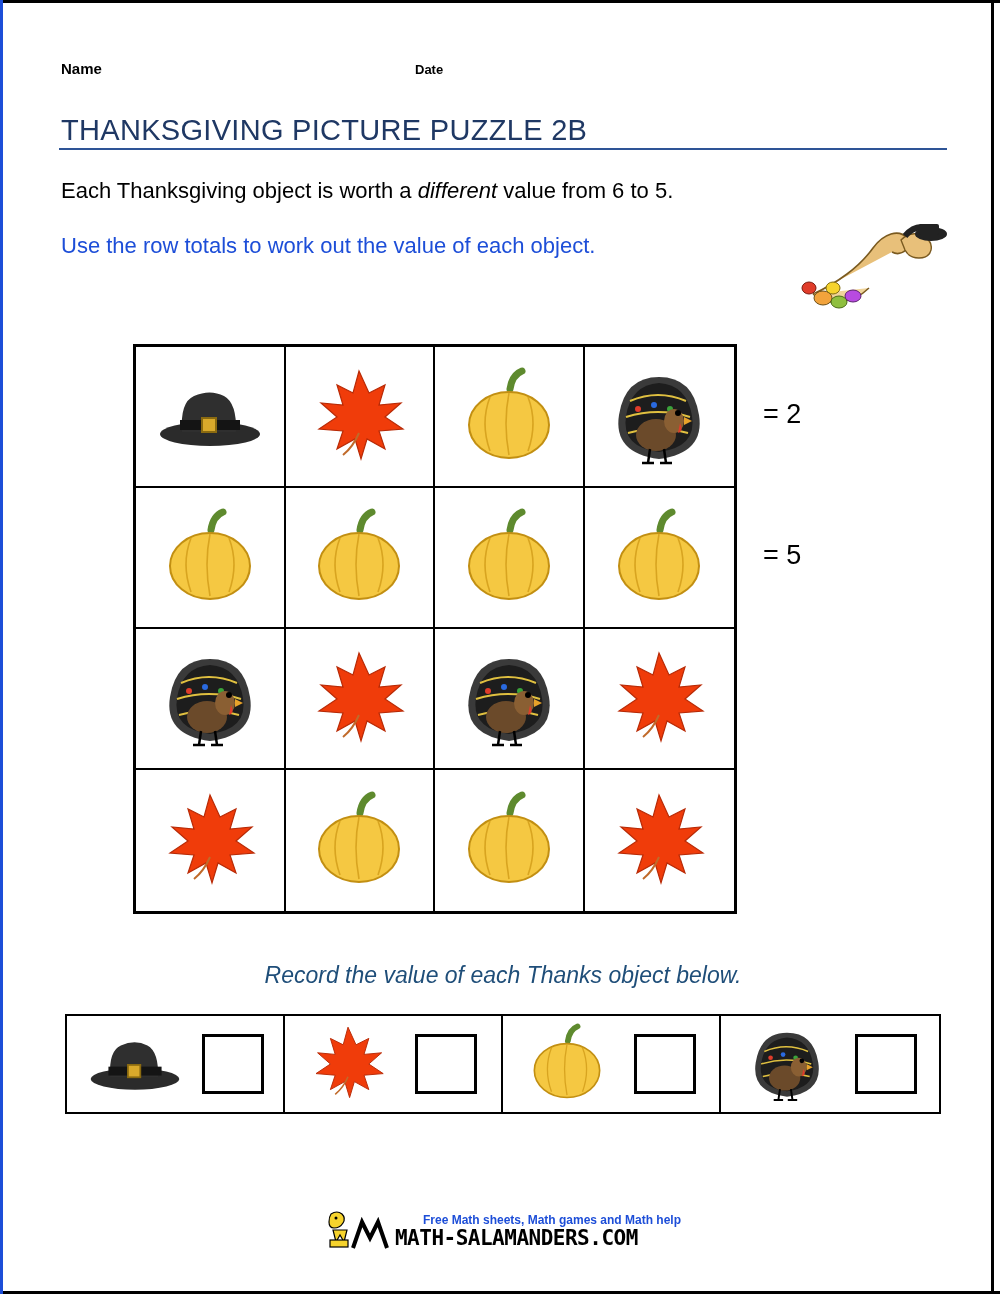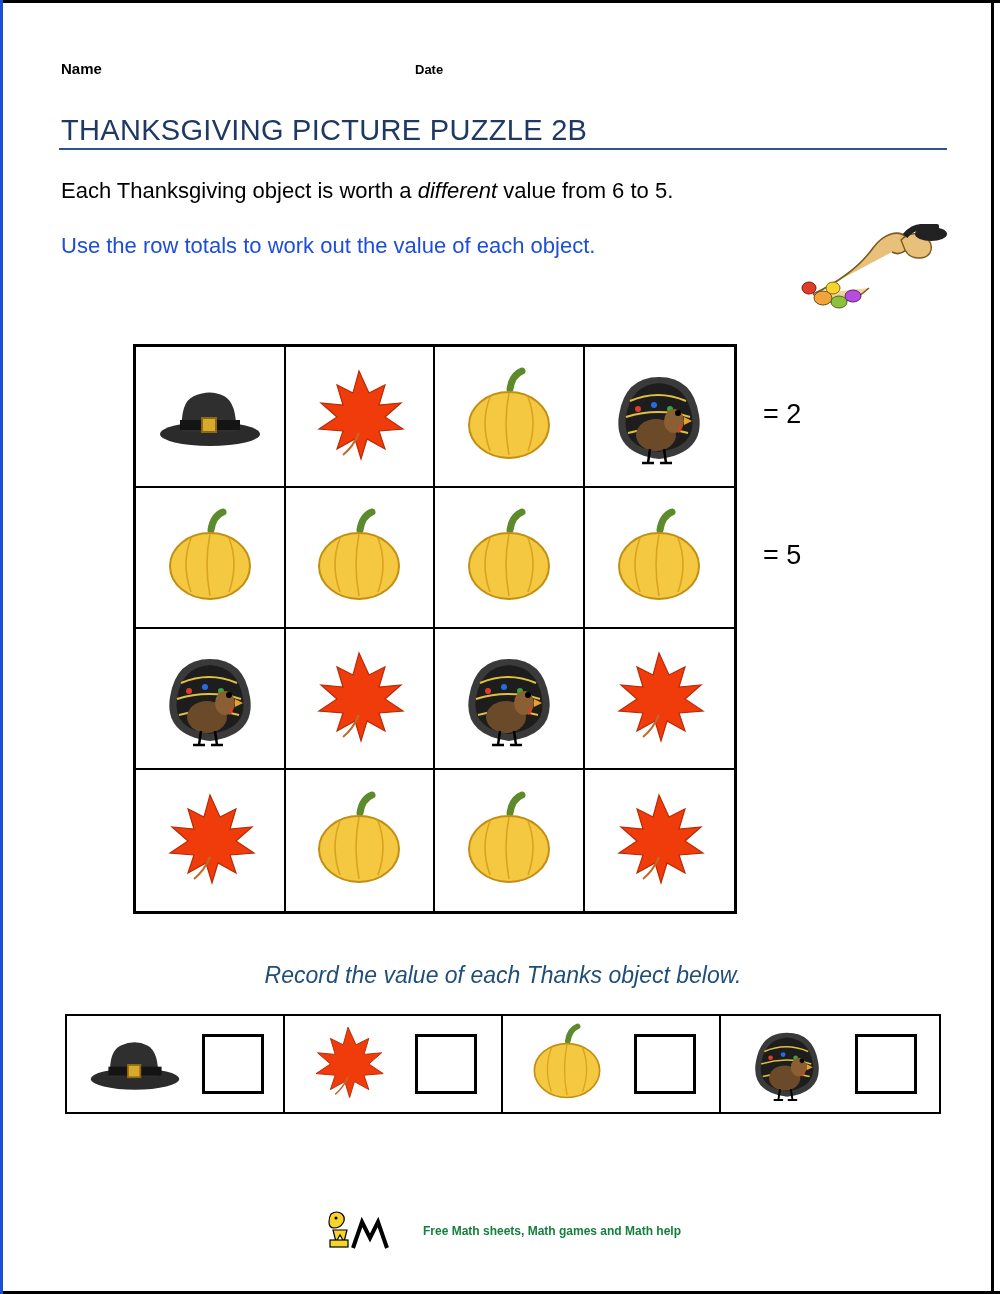--- a/index.html
+++ b/index.html
@@ -180,21 +180,21 @@
     align-items: center;
     gap: 6px;
   }
   .footer-text {
     text-align: left;
     line-height: 1.05;
   }
   .footer-line1 {
     font-size: 12px;
     font-weight: bold;
-    color: #15803d;
+    color: #1d4ed8;
     margin-left: 28px;
   }
   .footer-line2 {
     font-size: 21px;
     font-weight: bold;
     letter-spacing: -0.5px;
     color: #000;
     font-family: "DejaVu Sans Mono", monospace;
   }
 
@@ -477,16 +477,17 @@
         <svg width="64" height="44" viewBox="0 0 64 44">
           <path d="M6 6 q6 -4 11 0 q4 4 1 9 q-3 5 -9 5 q-5 0 -5 -6 q0 -5 2 -8 z" fill="#f6d32d" stroke="#000" stroke-width="1.2"></path>
           <circle cx="11" cy="10" r="1.5" fill="#000"></circle>
           <path d="M8 22 l3 12 l4 -7 l4 7 l3 -12 z" fill="#f6d32d" stroke="#000" stroke-width="1.2"></path>
           <rect x="5" y="32" width="18" height="7" fill="#f6d32d" stroke="#000" stroke-width="1.2"></rect>
           <path d="M28 40 L37 14 L45 30 L53 14 L62 40" fill="none" stroke="#000" stroke-width="4"></path>
         </svg>
       </span>
       <span class="footer-text">
         <span class="footer-line1">Free Math sheets, Math games and Math help</span><br>
+        <span class="footer-line2">MATH-SALAMANDERS.COM</span>
       </span>
     </div>
   </div>
 </div>
 
 </body></html>

